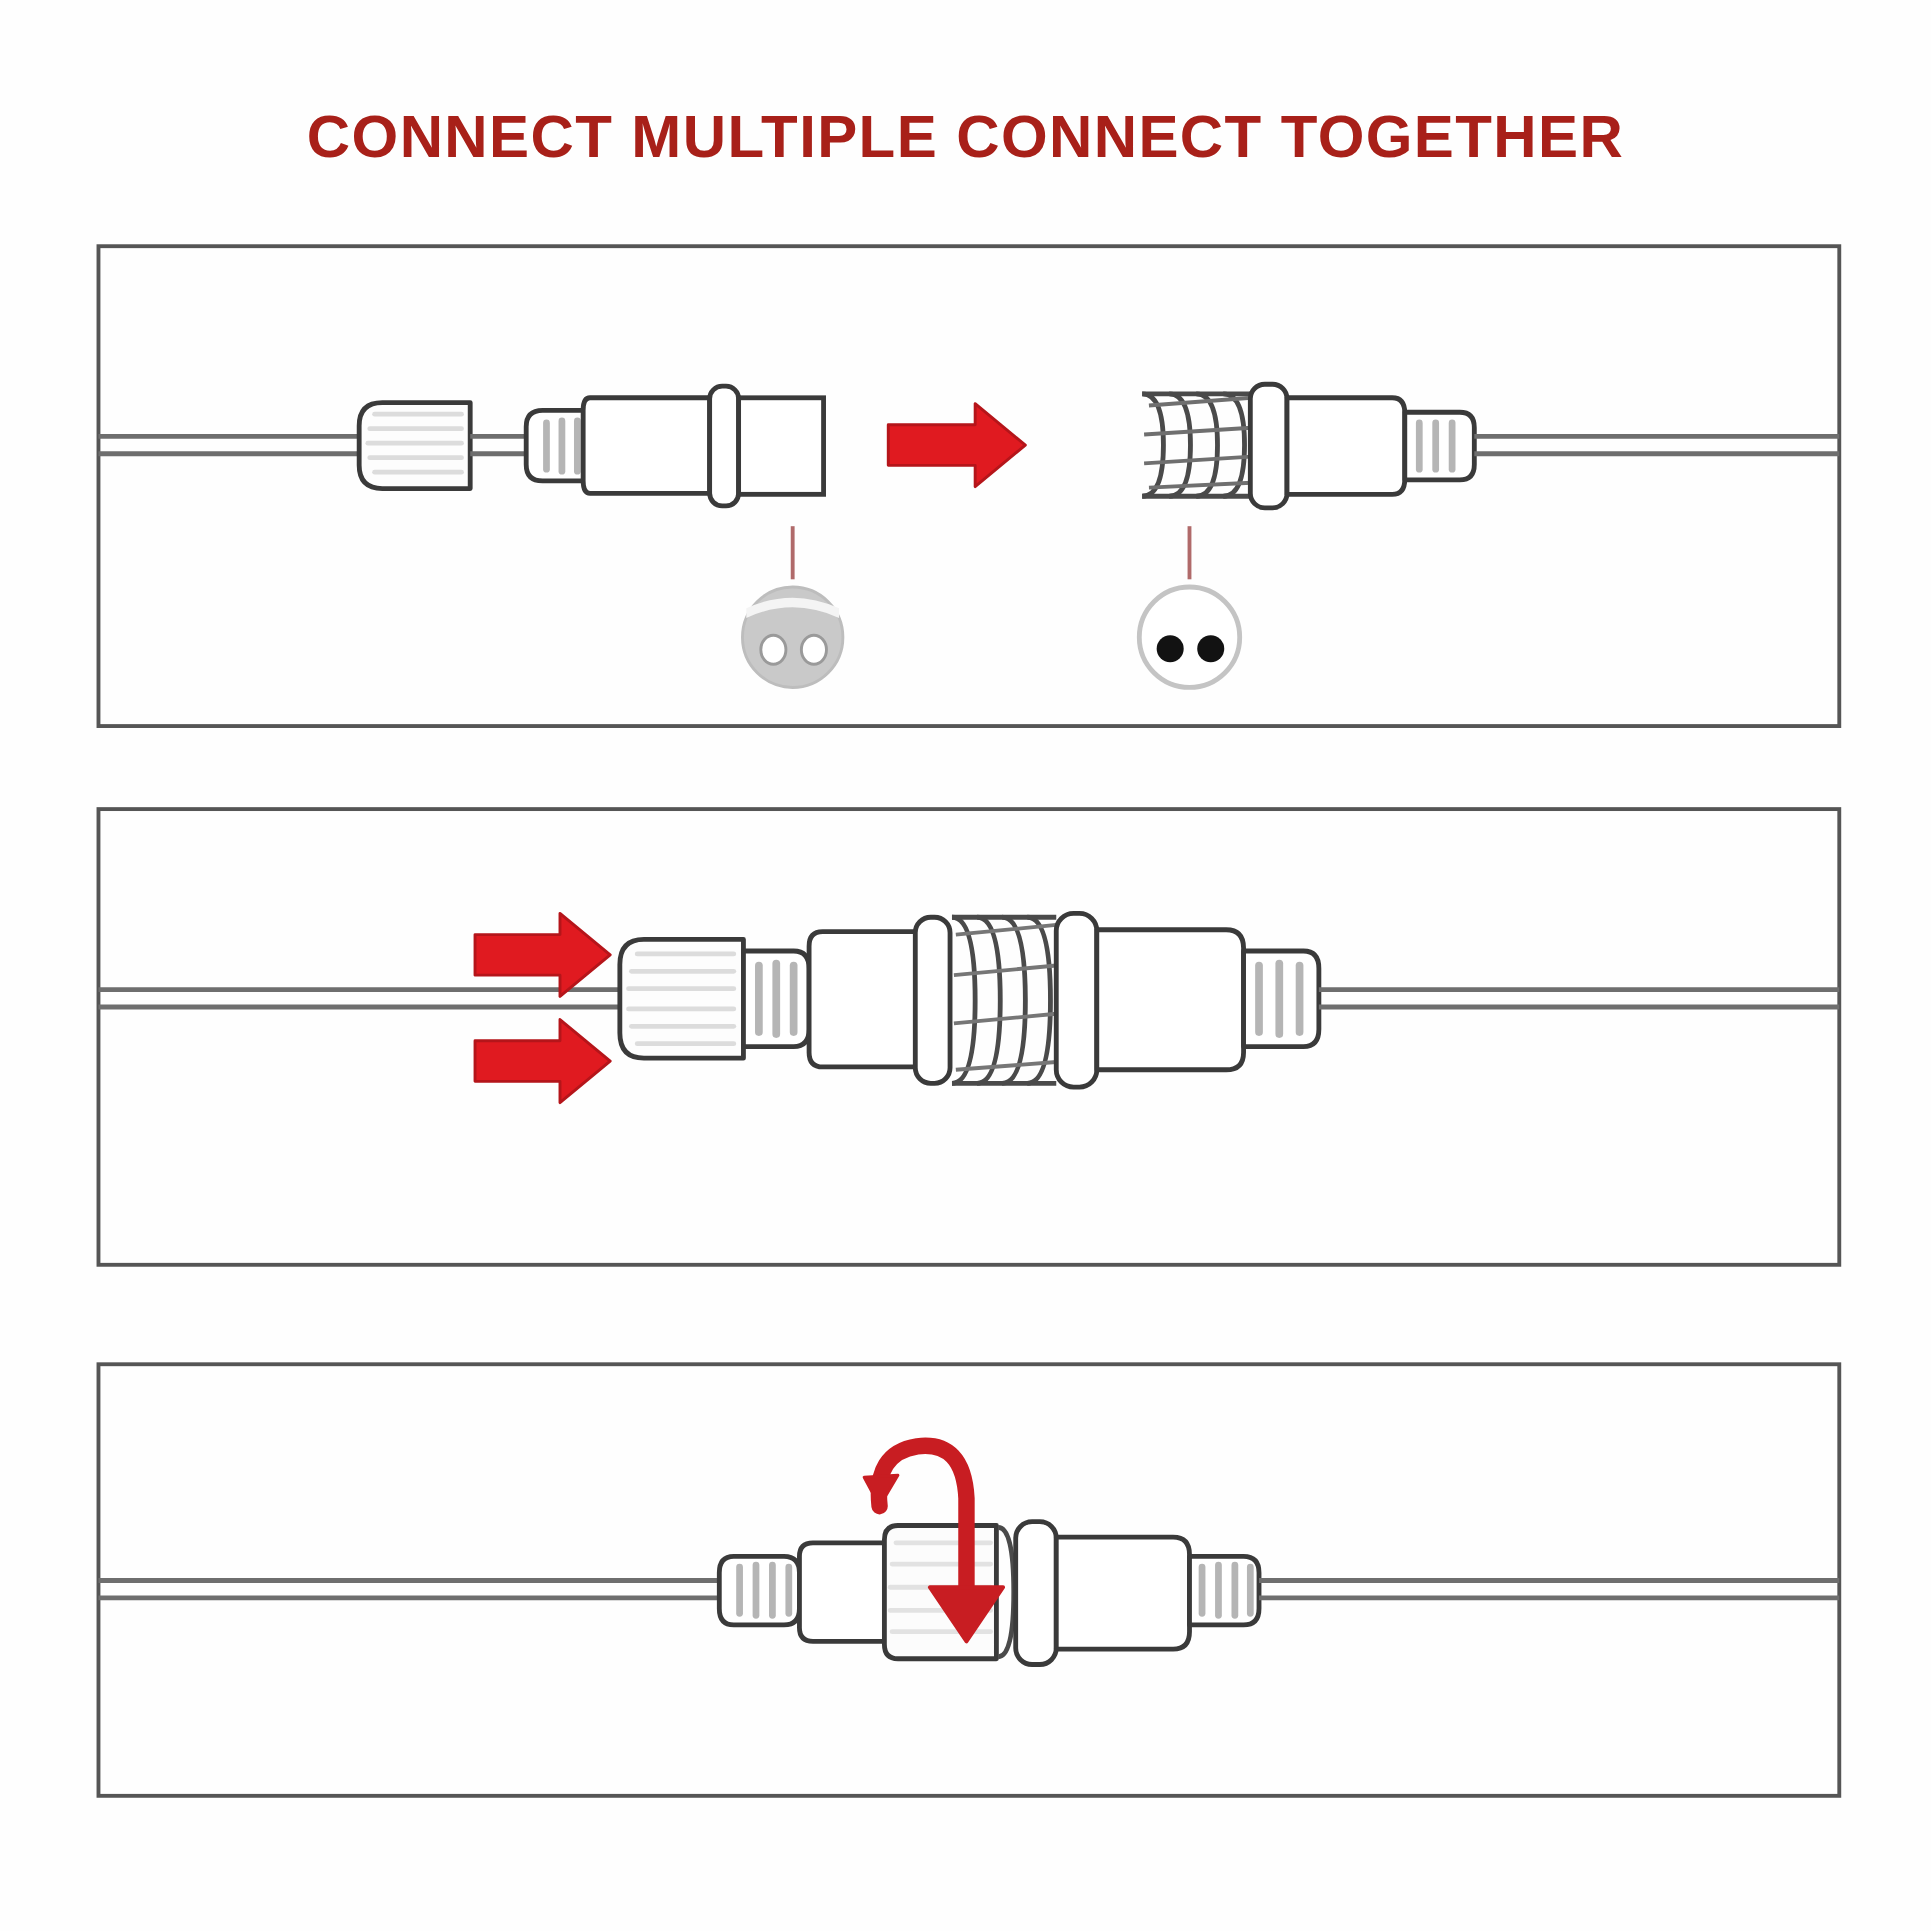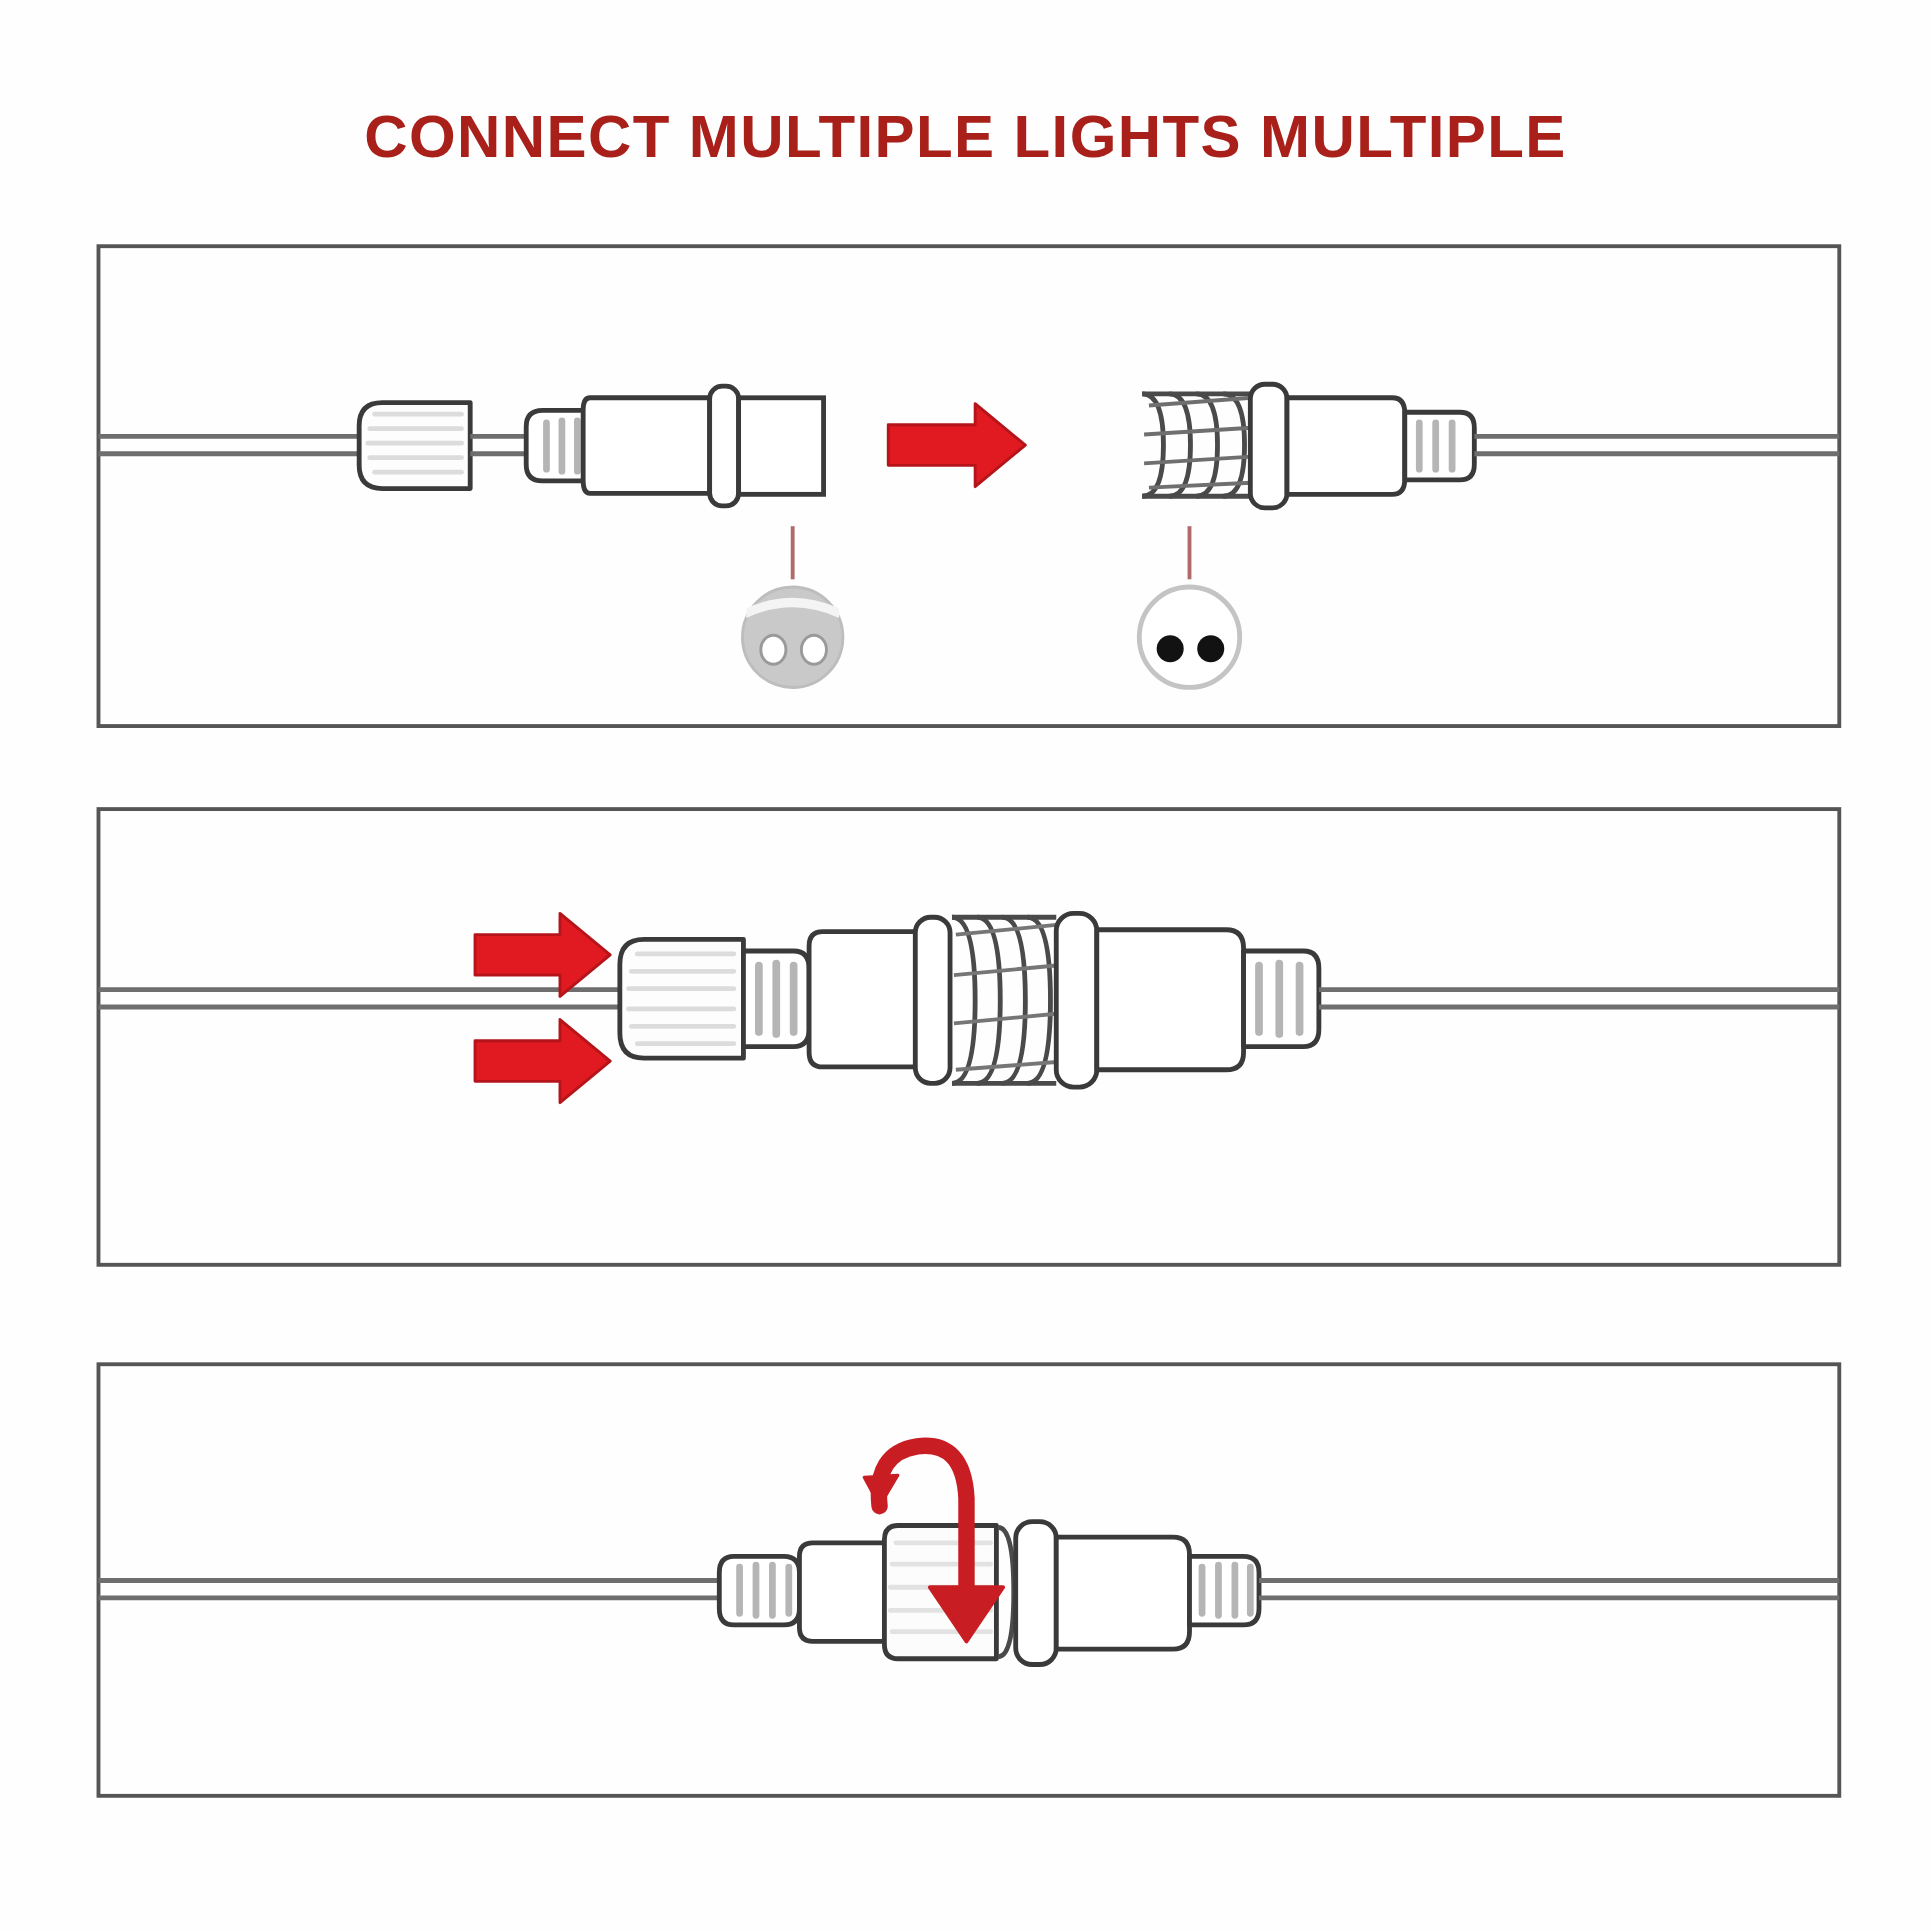--- a/index.html
+++ b/index.html
@@ -40,21 +40,21 @@
     top: 0;
     width: 1931px;
     height: 1931px;
   }
 </style>
 </head>
 <body>
 
 <div id="stage">
 
-  <div class="title">CONNECT MULTIPLE LIGHTS MULTIPLE</div>
+  <div class="title">CONNECT MULTIPLE CONNECT TOGETHER</div>
 
   <svg class="diagram" viewBox="0 0 2000 2000">
     <defs>
 
       <linearGradient id="metalSheen" x1="0" y1="0" x2="0" y2="1">
         <stop offset="0%" stop-color="#ffffff"></stop>
         <stop offset="50%" stop-color="#fbfbfb"></stop>
         <stop offset="100%" stop-color="#f2f2f2"></stop>
       </linearGradient>
     </defs>

